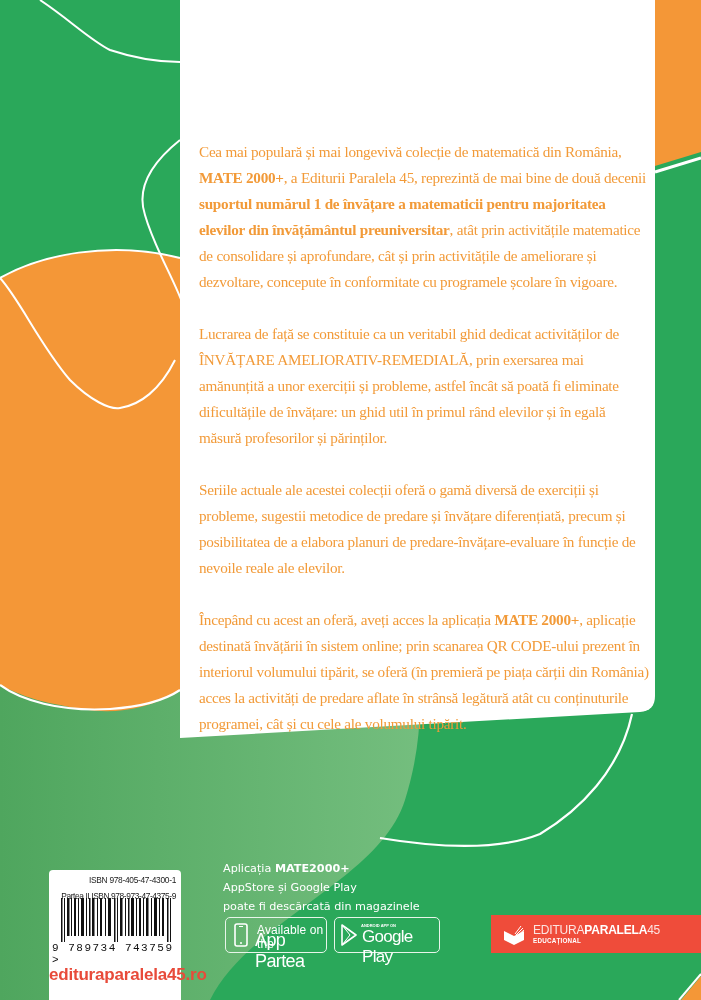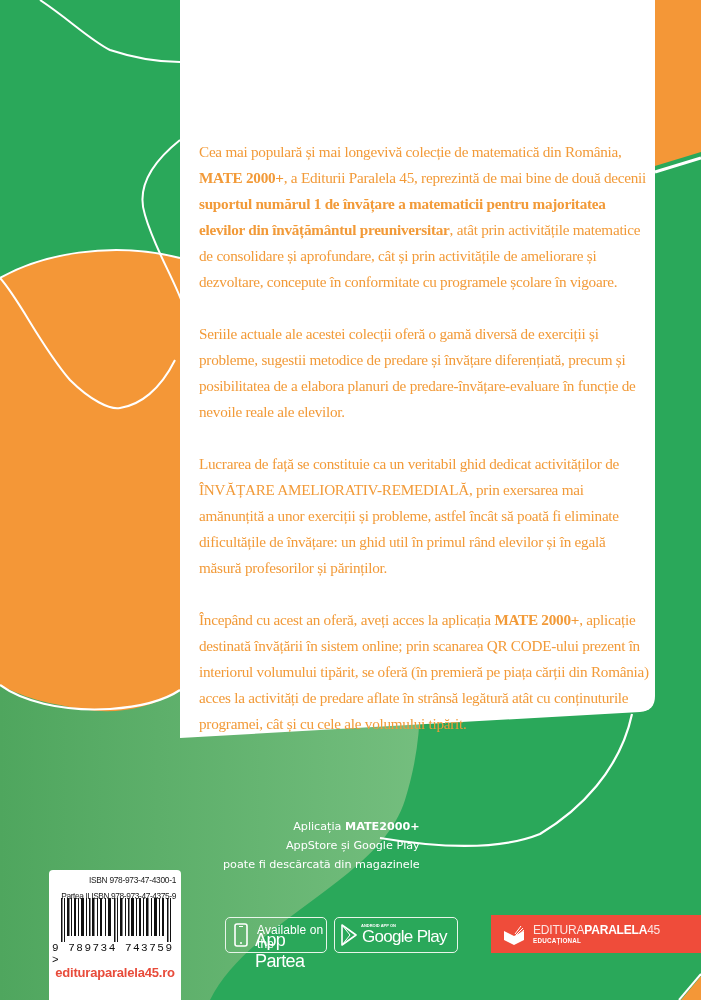--- a/index.html
+++ b/index.html
@@ -7,26 +7,26 @@
   .bg-svg { position:absolute; left:0; top:0; width:701px; height:1000px; }
   .panel-text { position:absolute; left:199px; top:139px; width:450px; color:#f29a38; font-size:16.6px; line-height:26px; letter-spacing:-0.25px; font-family:"DejaVu Sans", sans-serif; font-size:15.2px; }
   .panel-text p { margin:0 0 26px 0;font-family:Liberation Serif, serif; }
   .panel-text b { font-weight:bold; }
   .isbn-card { position:absolute; left:49px; top:870px; width:132px; height:152px; background:#fff; border-radius:4px; height:152px; }
   .isbn-card { height:153px; top:870px; }
   .isbn-l1 { position:absolute; right:5px; top:5px; font-size:8.4px; color:#222; font-family:"Liberation Sans", sans-serif; letter-spacing:-0.3px; }
   .isbn-l2 { position:absolute; right:5px; top:21px; font-size:8.4px; color:#222; font-family:"Liberation Sans", sans-serif; letter-spacing:-0.4px; }
   .barcode { position:absolute; left:10px; top:28px; width:116px; height:44px; }
   .barcode-digits { position:absolute; left:3px; top:72px; font-size:11px; color:#111; font-family:"Liberation Mono", monospace; letter-spacing:1.5px; }
-  .site { position:absolute; left:0; width:132px; top:95px; text-align:center; color:#e84b3a; font-weight:bold; font-size:13px; font-family:"Liberation Sans", sans-serif; letter-spacing:-0.2px; }
-  .app-text { position:absolute; left:223px; top:817px; color:#fff; font-size:12px; line-height:19px; font-family:"DejaVu Sans", sans-serif; font-size:11.2px;text-align:right; }
+  .site { position:absolute; left:0; width:132px; top:95px; text-align:center; color:#e84b3a; font-weight:bold; font-size:17px; font-family:"Liberation Sans", sans-serif; letter-spacing:-0.2px; }
+  .app-text { position:absolute; left:223px; top:859px; color:#fff; font-size:12px; line-height:19px; font-family:"DejaVu Sans", sans-serif; font-size:11.2px; }
   .app-text b { font-weight:bold; }
   .store-btn { position:absolute; top:917px; height:36px; border:1.5px solid #e8f5ea; border-radius:5px; color:#fff; box-sizing:border-box; }
   .appstore { left:225px; width:102px; }
-  .gplay { left:334px; width:124px;text-decoration:underline; }
+  .gplay { left:334px; width:106px;text-decoration:underline; }
   .as-small { position:absolute; left:31px; top:5px; font-size:12px; font-family:"Liberation Sans", sans-serif; font-weight:normal; letter-spacing:0.1px; }
   .as-big { position:absolute; left:29px; top:12px; font-size:18px; font-family:"Liberation Sans", sans-serif; letter-spacing:-0.6px; }
   .gp-small { position:absolute; left:26px; top:5px; font-size:4px; font-family:"Liberation Sans", sans-serif; font-weight:bold; }
   .gp-big { position:absolute; left:27px; top:9px; font-size:17px; font-family:"Liberation Sans", sans-serif; letter-spacing:-0.7px; }
   .publisher { position:absolute; left:491px; top:915px; width:236px; height:38px; background:#ef4c3a; color:#fff; }
   .pub-name { position:absolute; left:42px; top:8px; font-size:12px; font-family:"Liberation Sans", sans-serif; letter-spacing:-0.2px; white-space:nowrap; }
   .pub-name .light { font-weight:normal; opacity:0.85; }
   .pub-name .bold { font-weight:bold; }
   .pub-name .num { font-weight:normal; opacity:0.85; }
   .pub-sub { position:absolute; left:42px; top:22px; font-size:6.3px; font-weight:bold; font-family:"Liberation Sans", sans-serif; letter-spacing:0.2px; }
@@ -64,32 +64,32 @@
 
   <path d="M681 1000 L701 976 L701 1000 Z" fill="#f49737"></path>
   <path d="M679 1000 L701 974" stroke="#fff" stroke-width="2"></path>
 </svg>
 
 <div class="panel-text">
   <p>
     <span>Cea mai populară și mai longevivă colecție de matematică din România, </span><b>MATE 2000+</b><span>, a Editurii Paralela 45, reprezintă de mai bine de două decenii </span><b>suportul numărul 1 de învățare a matematicii pentru majoritatea elevilor din învățământul preuniversitar</b><span>, atât prin activitățile matematice de consolidare și aprofundare, cât și prin activitățile de ameliorare și dezvoltare, concepute în conformitate cu programele școlare în vigoare.</span>
   </p>
   <p>
-    <span>Seriile actuale ale acestei colecții oferă o gamă diversă de exerciții și probleme, sugestii metodice de predare și învățare diferențiată, precum și posibilitatea de a elabora planuri de predare-învățare-evaluare în funcție de nevoile reale ale elevilor.</span>
+    <span>Lucrarea de față se constituie ca un veritabil ghid dedicat activităților de ÎNVĂȚARE AMELIORATIV-REMEDIALĂ, prin exersarea mai amănunțită a unor exerciții și probleme, astfel încât să poată fi eliminate dificultățile de învățare: un ghid util în primul rând elevilor și în egală măsură profesorilor și părinților.</span>
   </p>
   <p>
-    <span>Lucrarea de față se constituie ca un veritabil ghid dedicat activităților de ÎNVĂȚARE AMELIORATIV-REMEDIALĂ, prin exersarea mai amănunțită a unor exerciții și probleme, astfel încât să poată fi eliminate dificultățile de învățare: un ghid util în primul rând elevilor și în egală măsură profesorilor și părinților.</span>
+    <span>Seriile actuale ale acestei colecții oferă o gamă diversă de exerciții și probleme, sugestii metodice de predare și învățare diferențiată, precum și posibilitatea de a elabora planuri de predare-învățare-evaluare în funcție de nevoile reale ale elevilor.</span>
   </p>
   <p>
     <span>Începând cu acest an oferă, aveți acces la aplicația </span><b>MATE 2000+</b><span>, aplicație destinată învățării în sistem online; prin scanarea QR CODE-ului prezent în interiorul volumului tipărit, se oferă (în premieră pe piața cărții din România) acces la activități de predare aflate în strânsă legătură atât cu conținuturile programei, cât și cu cele ale volumului tipărit.</span>
   </p>
 </div>
 
 <div class="isbn-card" style="height:153px;top:870px;">
-  <div class="isbn-l1">ISBN 978-973-47-4300-1</div>
+  <div class="isbn-l1">ISBN 978-405-47-4300-1</div>
   <div class="isbn-l2">Partea II ISBN 978-973-47-4375-9</div>
   <svg class="barcode" viewBox="0 0 116 44" preserveAspectRatio="none">
     <g fill="#111">
       <rect x="2" y="0" width="1.5" height="44"></rect>
         <rect x="5" y="0" width="1" height="44"></rect>
       <rect x="8" y="0" width="2.5" height="38"></rect>
         <rect x="12" y="0" width="1" height="38"></rect>
       <rect x="15" y="0" width="2" height="38"></rect>
         <rect x="19" y="0" width="1" height="38"></rect>
       <rect x="22" y="0" width="3" height="38"></rect>

